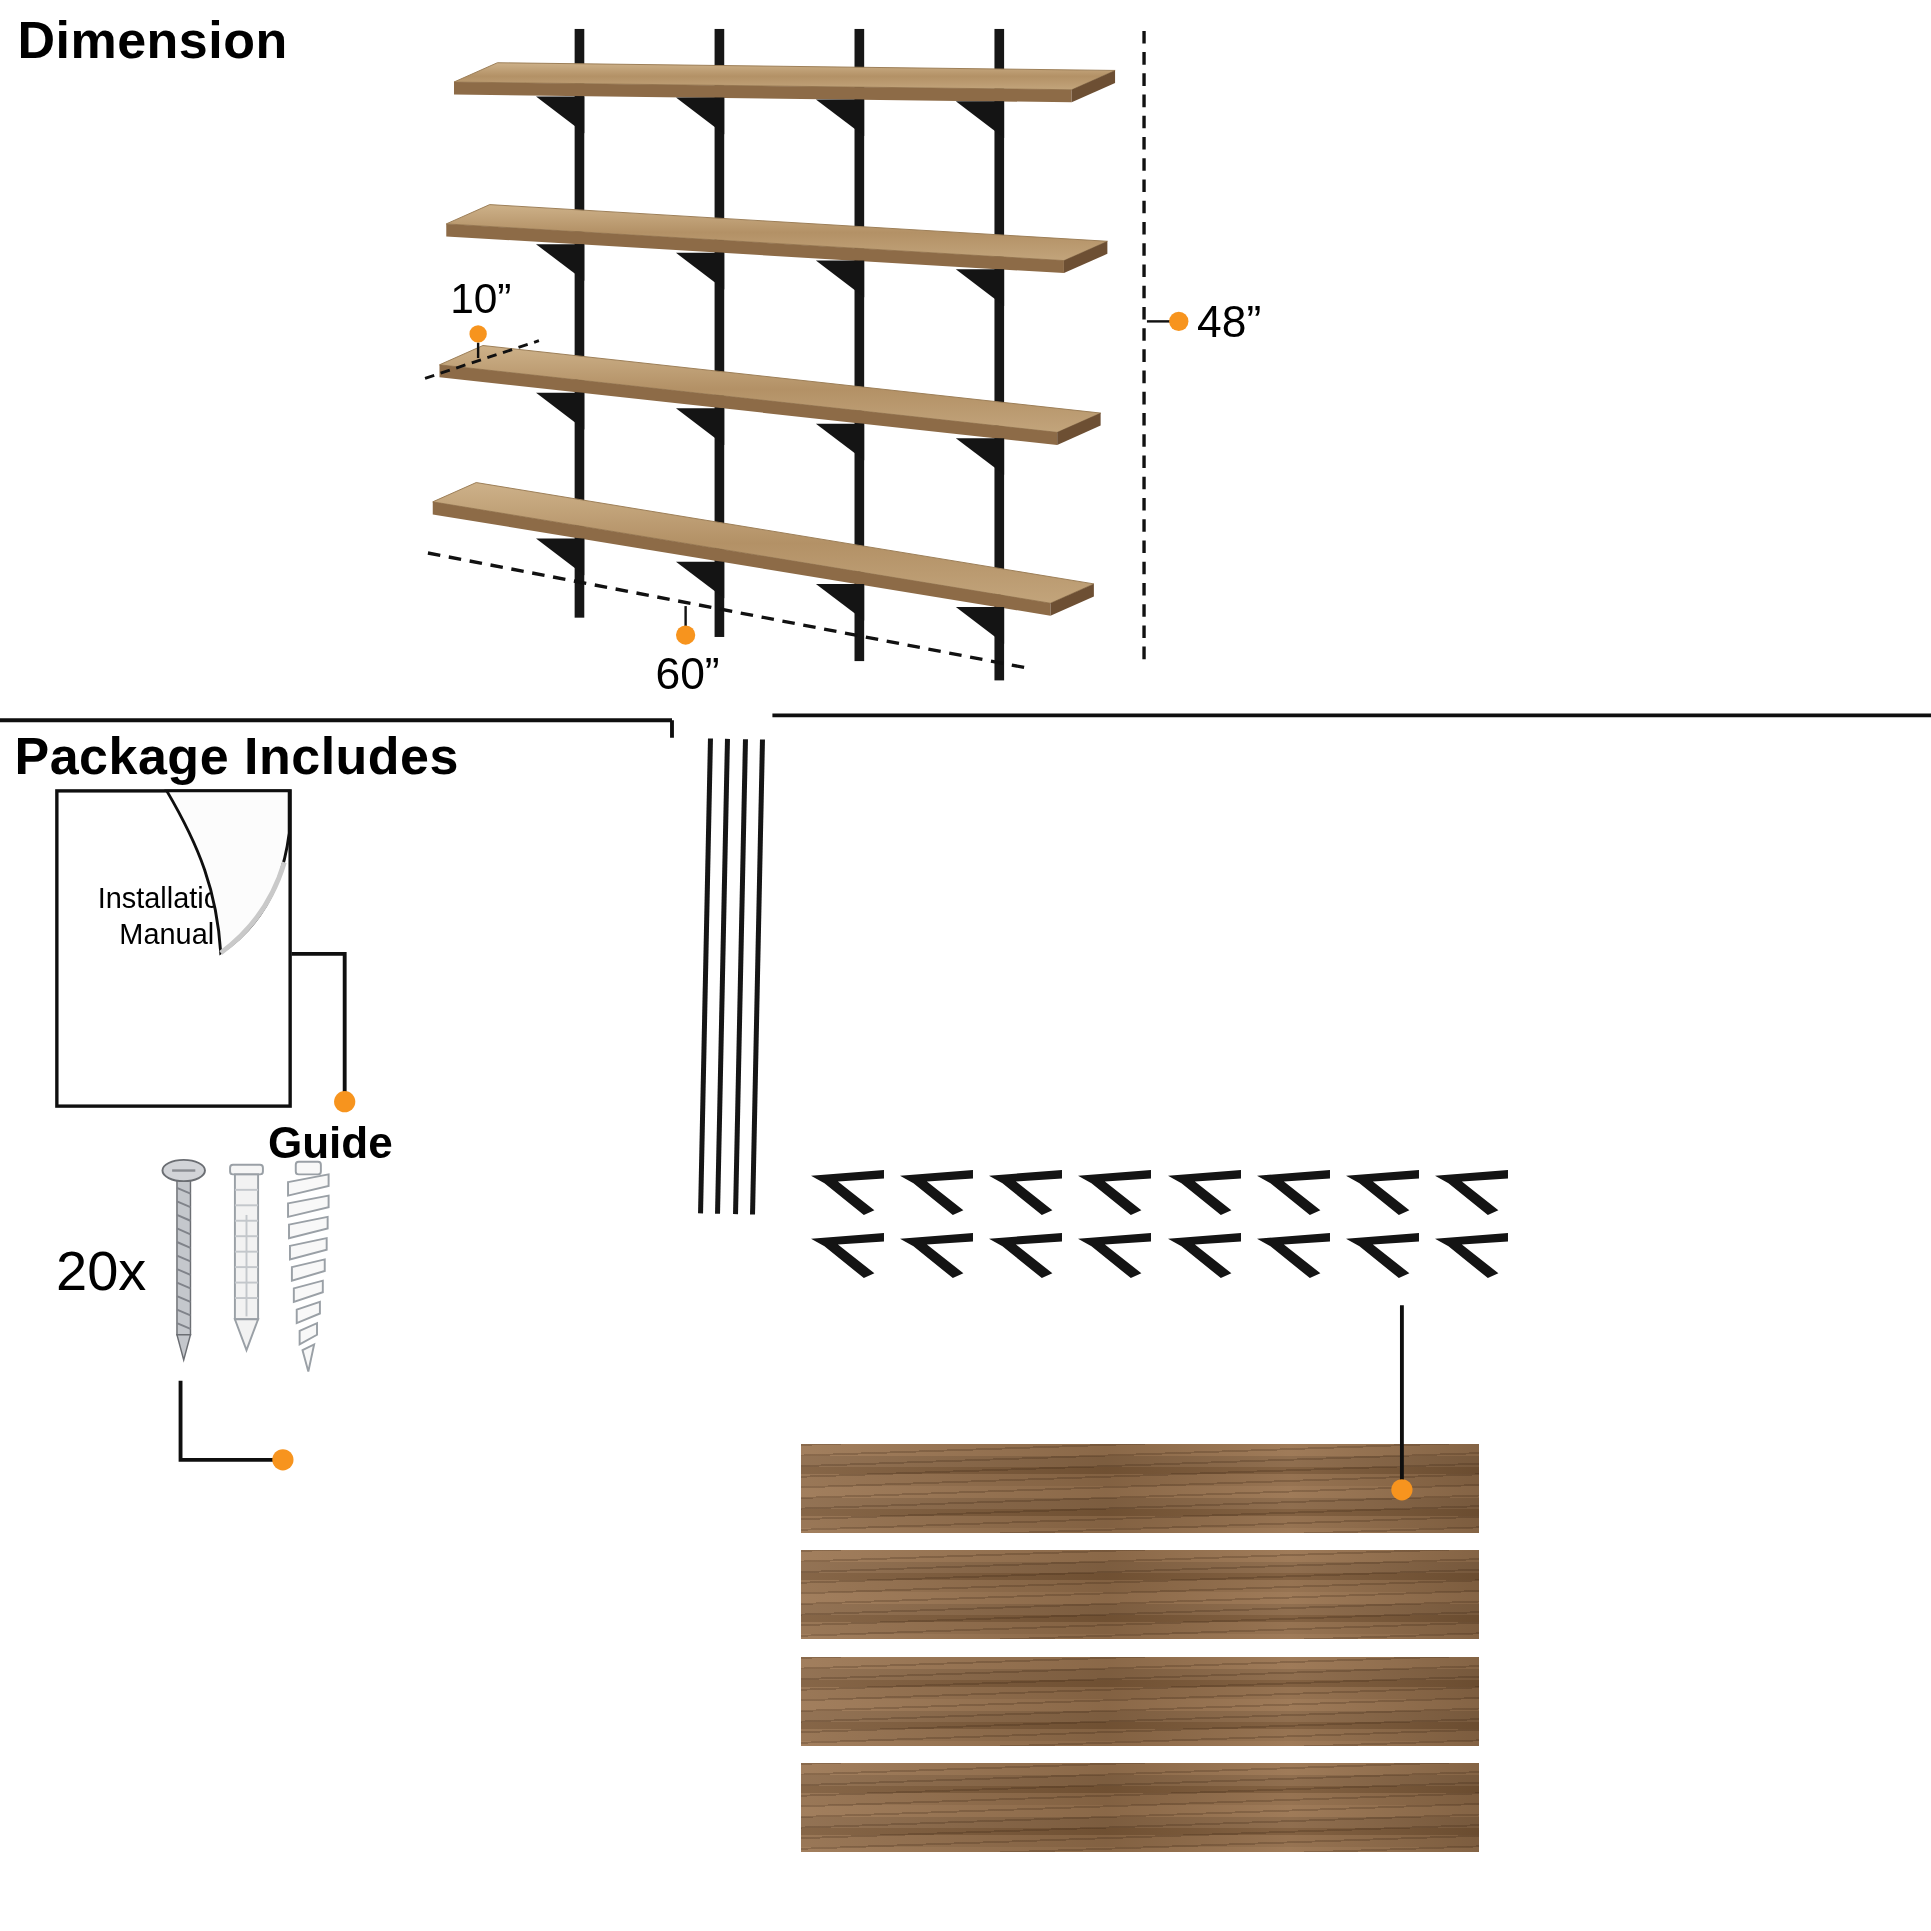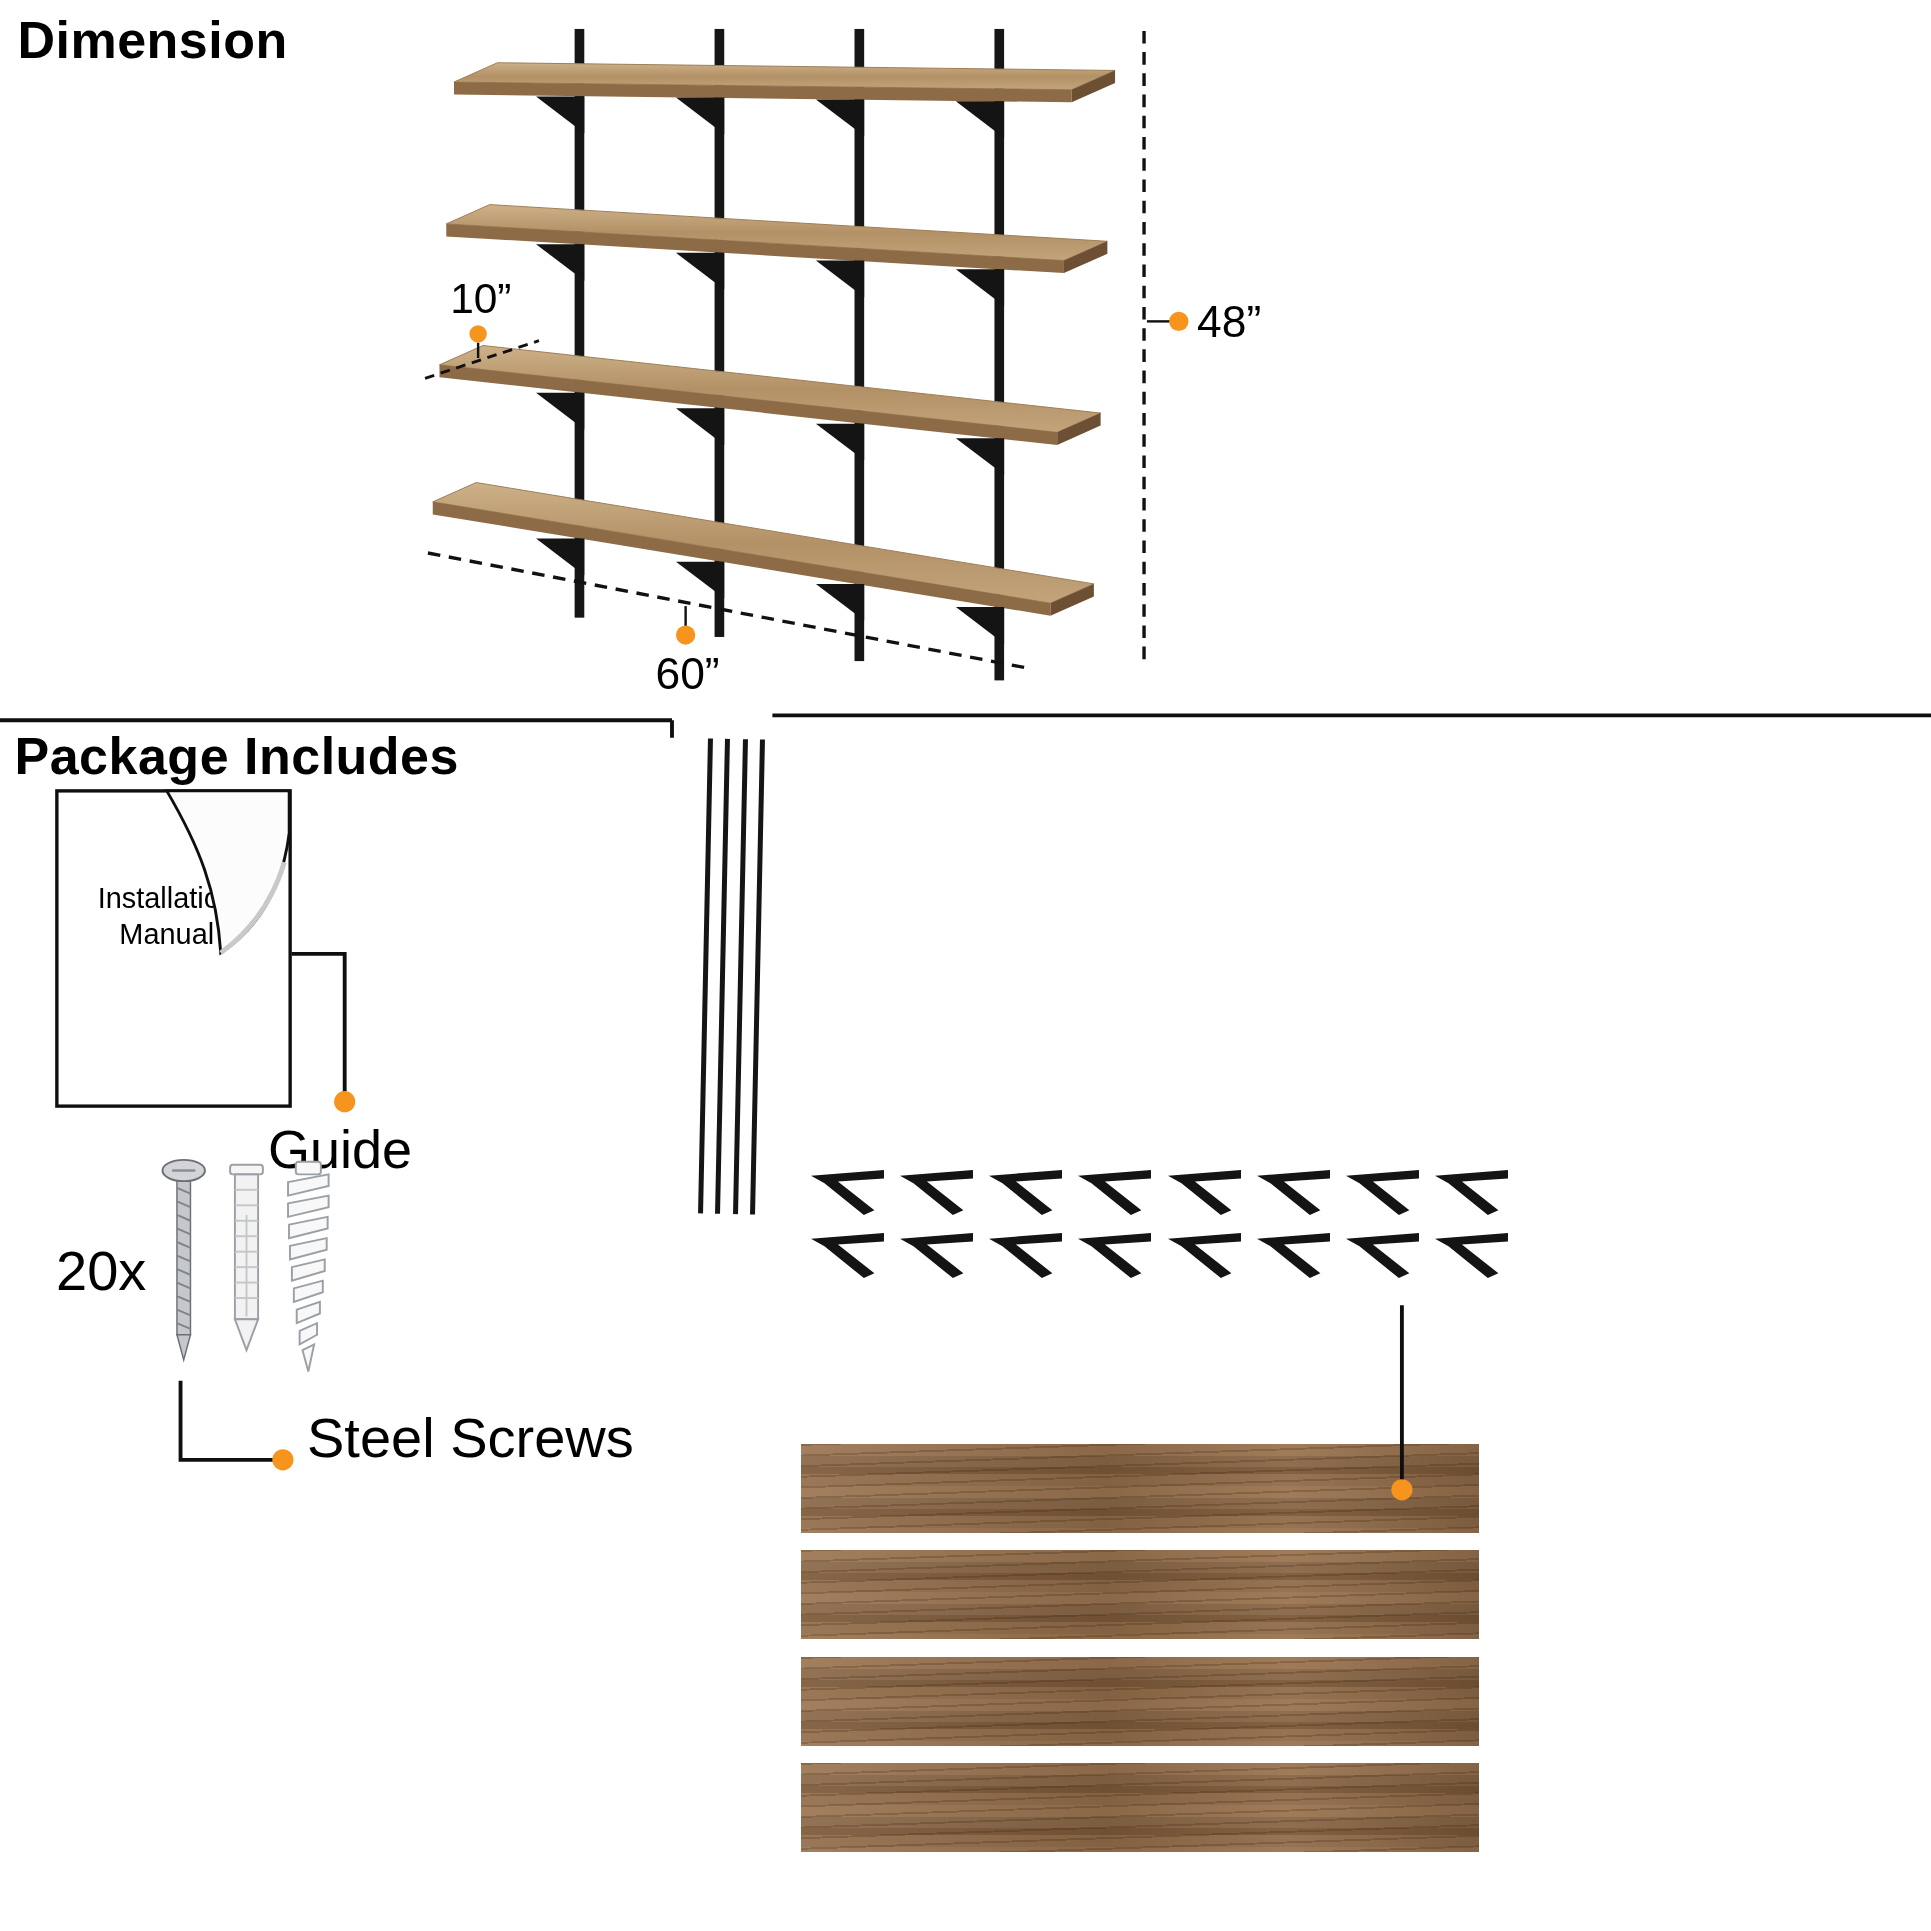--- a/index.html
+++ b/index.html
@@ -3,21 +3,21 @@
 <meta charset="utf-8">
 <style>
   html,body{margin:0;padding:0}
   body{
     width:1931px;height:1931px;position:relative;background:#fff;
     font-family:"Liberation Sans",sans-serif;color:#000;overflow:hidden;
   }
   .abs{position:absolute}
   .title{font-size:52px;font-weight:700;letter-spacing:0.5px}
   .big-label{font-size:56px;font-weight:500}
-  .guide-label{font-size:54px;font-weight:400}
+  .guide-label{font-size:44px;font-weight:700}
   .count-label{font-size:56px;font-weight:500}
   .hardware-labels{line-height:1.28;white-space:nowrap}
   .rail{position:absolute;top:0;width:4.8px;height:475px;background:#151515}
   .boards{left:801px;top:739px;width:678px}
   .board{
     width:678px;height:89px;margin-bottom:17.4px;
     background-image:
       repeating-linear-gradient(178deg, rgba(40,20,5,0.20) 0 1.9px, rgba(0,0,0,0) 1.9px 10.6px),
       linear-gradient(90deg, rgba(255,255,255,0.08), rgba(0,0,0,0.10) 45%, rgba(255,255,255,0.05) 72%, rgba(0,0,0,0.14)),
       repeating-linear-gradient(to bottom, #9a7450 0 11.6px, #8a6746 11.6px 23px, #7c5938 23px 30px, #916c49 30px 42px);
@@ -176,21 +176,20 @@
       <polygon points="150,92 188,84 188,96 150,106"></polygon>
       <polygon points="152,114 186,106 186,118 152,128"></polygon>
       <polygon points="154,136 184,128 184,140 154,150"></polygon>
       <polygon points="157,158 181,150 181,162 157,172"></polygon>
       <polygon points="160,180 178,172 178,184 160,194"></polygon>
       <polygon points="163,200 175,194 169,222"></polygon>
     </g>
   </svg>
 
   <div class="abs big-label hardware-labels" style="left:307px;top:697px">
-    <div>Steel Screws</div>
   </div>
 
   <div class="abs" style="left:703px;top:34px;width:60px;height:475px;transform:rotate(1.2deg)">
     <div class="rail" style="left:0"></div>
     <div class="rail" style="left:17.4px"></div>
     <div class="rail" style="left:35px"></div>
     <div class="rail" style="left:52px"></div>
   </div>
 
   <div class="abs boards">

